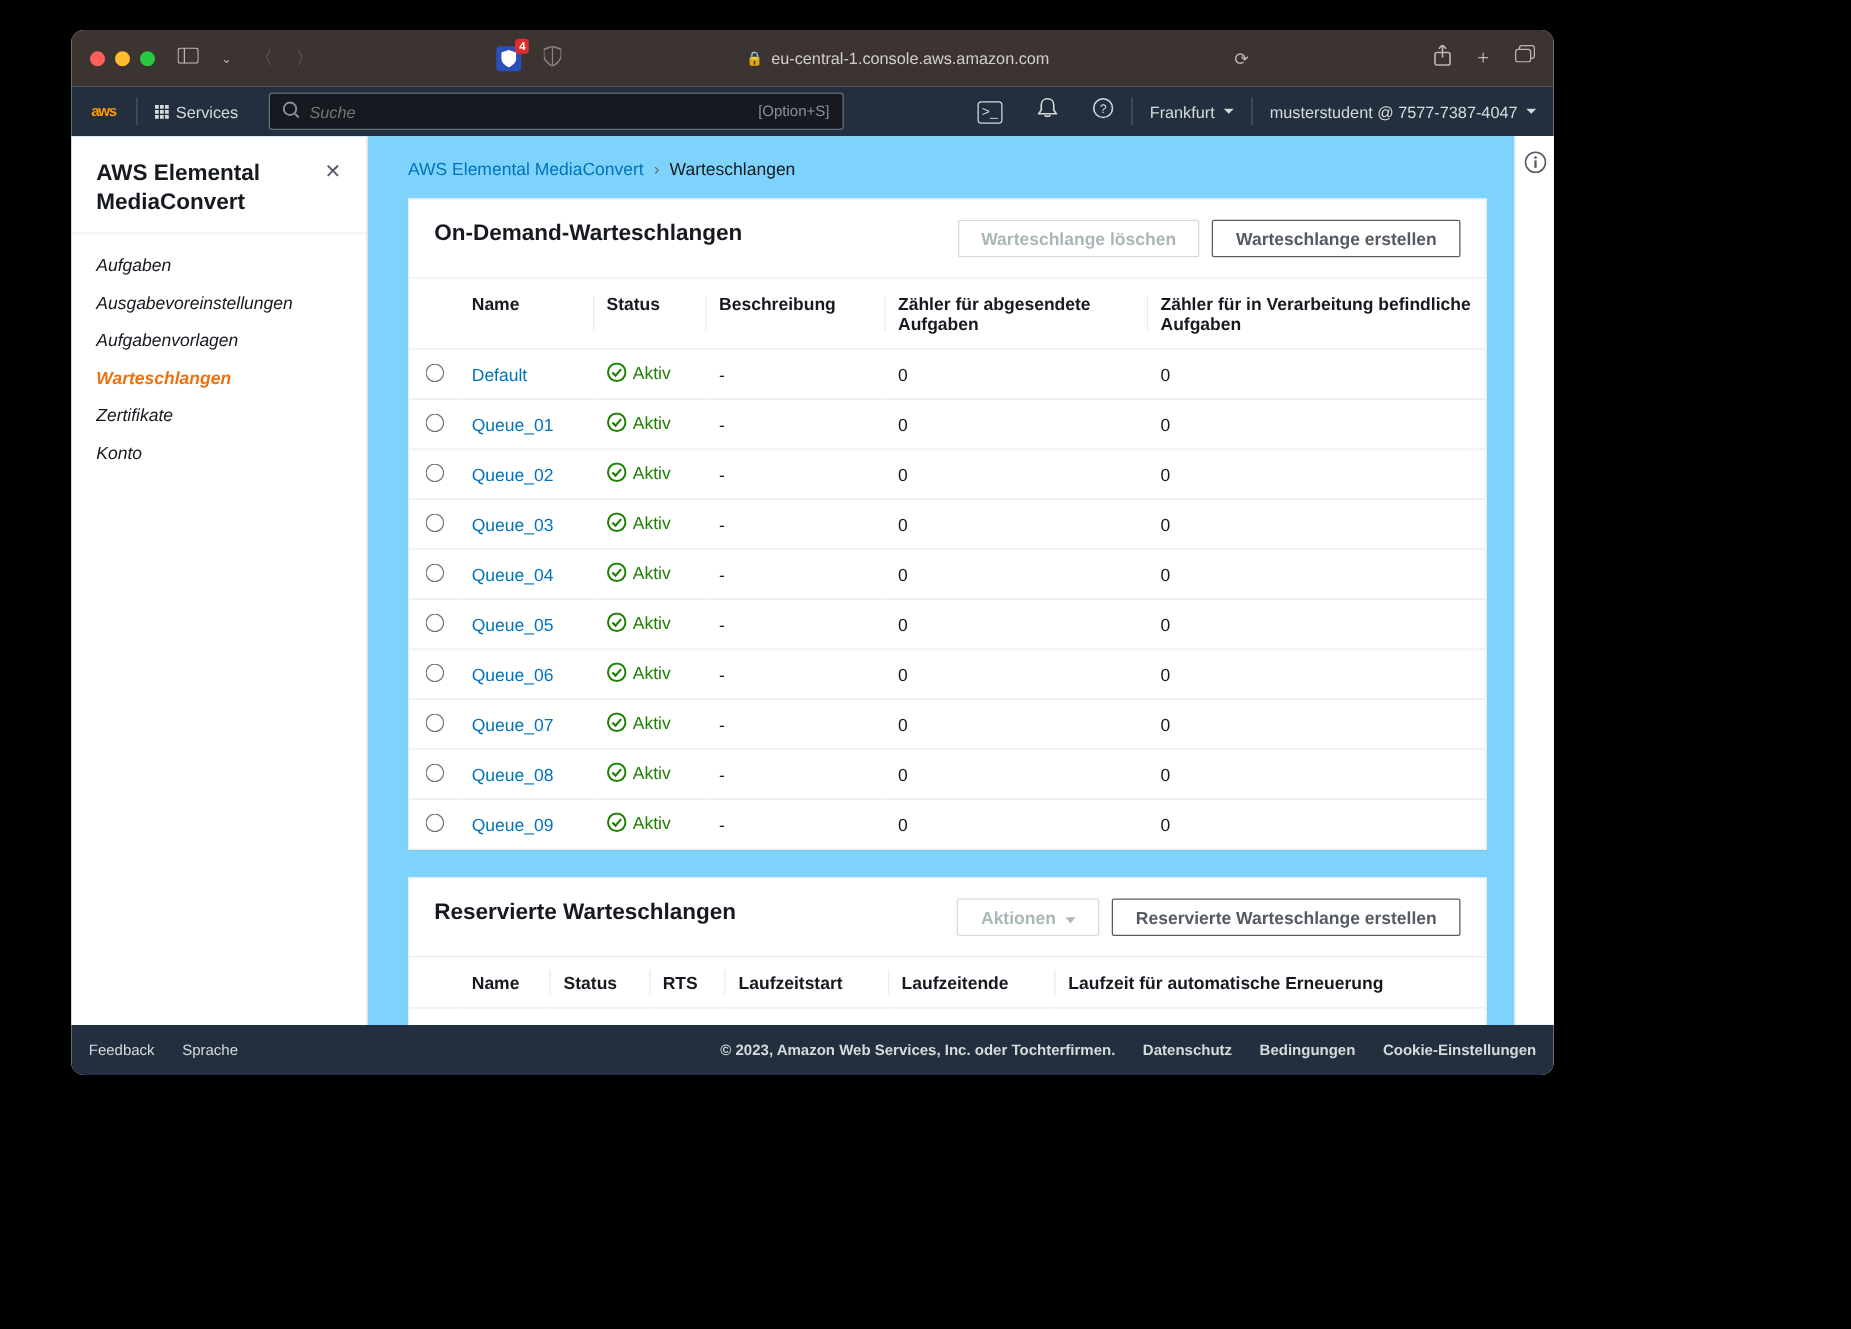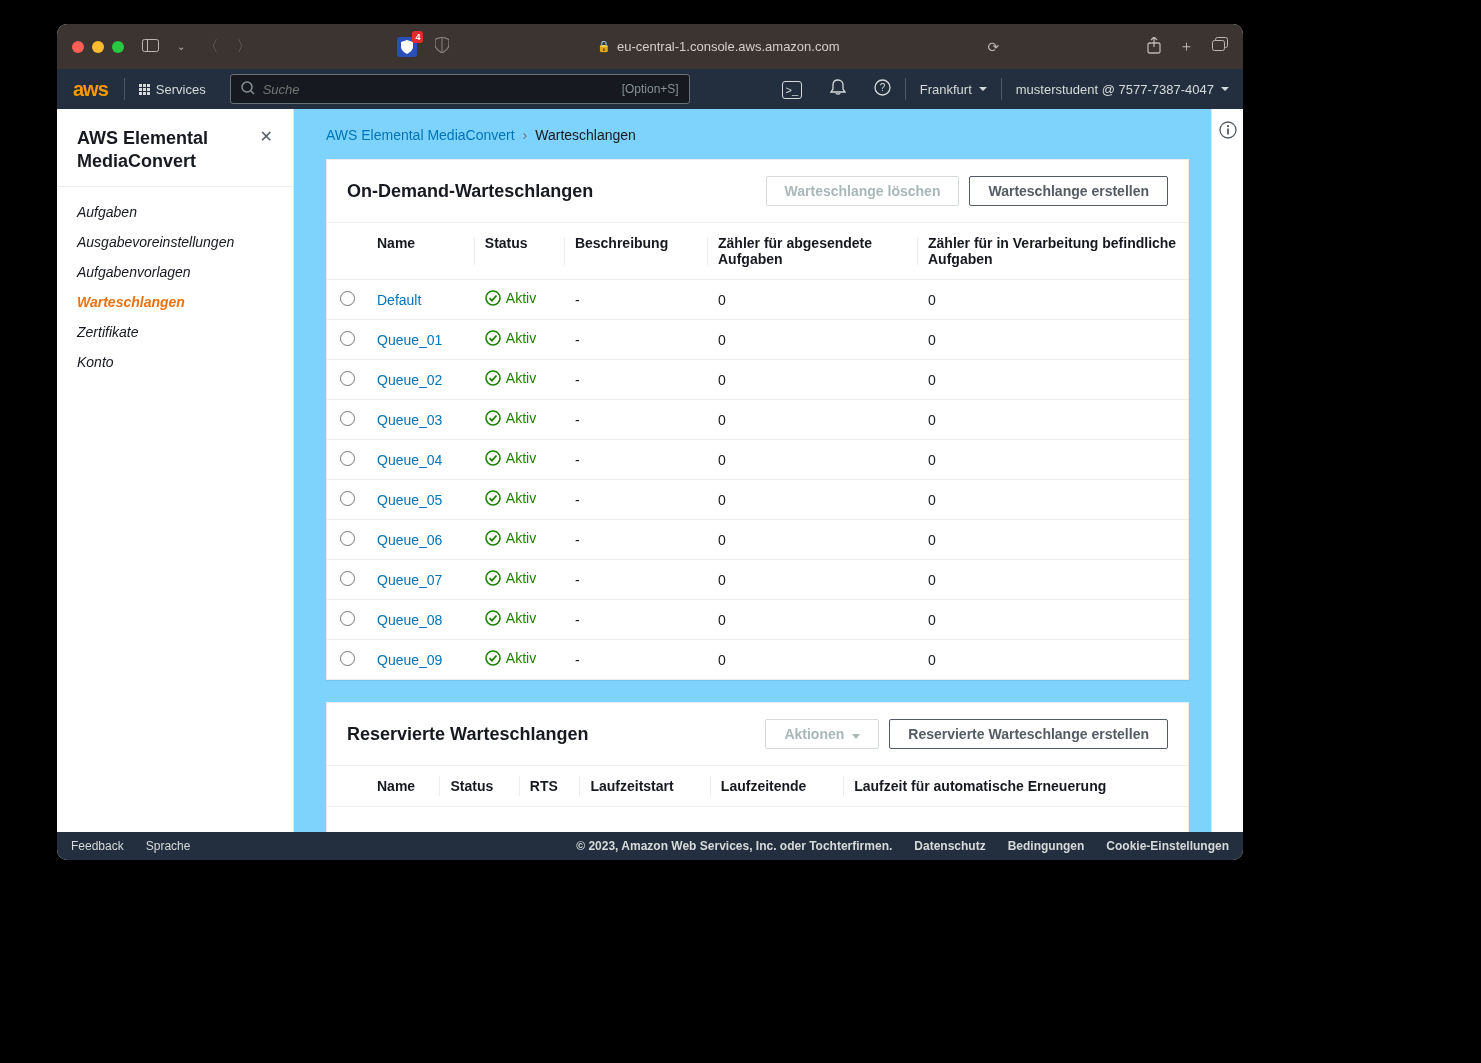--- a/index.html
+++ b/index.html
@@ -12,21 +12,21 @@
 .t-red{background:#ff5f57;}.t-yellow{background:#febc2e;}.t-green{background:#28c840;}
 .mac-tb-icon { color:#bdb7b4; font-size:15px; cursor:pointer;}
 .mac-tb-icon.disabled{color:#6f6865;}
 .mac-url { flex:0 0 auto; margin-left:auto; margin-right:auto; display:flex; align-items:center; gap:6px; color:#d4cfcc; font-size:13px;}
 .mac-url .lock{font-size:11px;}
 .ublock{position:relative;display:inline-flex;align-items:center;justify-content:center;width:20px;height:20px;background:#2b4fb8;border-radius:3px;color:#fff;font-size:12px;font-weight:bold;}
 .ublock .badge-num{position:absolute;top:-6px;right:-6px;background:#e02c2c;color:#fff;font-size:9px;padding:0 3px;border-radius:3px;line-height:12px;}
 .mac-right{margin-left:auto;display:flex;gap:18px;}
 
 .aws-header { height:40px; background:#232f3e; display:flex; align-items:center; color:#d5dbdb; font-size:13px;}
-.aws-logo { color:#ff9900; font-weight:bold; font-size:20px; padding:0 16px; letter-spacing:-1px;}
+.aws-logo { color:#ff9900; font-weight:bold; font-size:12px; padding:0 16px; letter-spacing:-1px;}
 .hdr-divider{width:1px;height:22px;background:#4a5968;}
 .services-btn{display:flex;align-items:center;gap:6px;padding:0 14px;cursor:pointer;}
 .grid-icon{display:inline-grid;grid-template-columns:repeat(3,3px);grid-gap:1px;}
 .grid-icon span{width:3px;height:3px;background:#d5dbdb;}
 .search-box{margin-left:10px;flex:0 0 460px;height:30px;background:#16191f;border:1px solid #687078;border-radius:3px;display:flex;align-items:center;padding:0 10px;color:#95a5a6;}
 .search-box input{background:transparent;border:none;outline:none;color:#d5dbdb;font-style:italic;flex:1;font-size:13px;margin-left:8px;}
 .search-kbd{font-size:12px;color:#879196;}
 .hdr-right{margin-left:auto;display:flex;align-items:center;height:100%;}
 .hdr-icon{padding:0 14px;cursor:pointer;font-size:16px;color:#d5dbdb;}
 .hdr-text{padding:0 14px;cursor:pointer;display:flex;align-items:center;gap:7px;}
@@ -45,42 +45,42 @@
 .main{flex:1;overflow:auto;position:relative;}
 .info-strip{position:absolute;right:0;top:0;width:32px;height:100%;border-left:1px solid #e5e5e5;background:#fff;display:flex;justify-content:center;padding-top:12px;}
 .info-strip .info-icon{color:#545b64;font-size:16px;cursor:pointer;}
 .main-inner{padding:18px 54px 30px 32px;}
 .breadcrumb{font-size:14px;margin-bottom:16px;display:flex;align-items:center;gap:8px;}
 .breadcrumb a{color:#0073bb;text-decoration:none;cursor:pointer;}
 .breadcrumb .chev{color:#687078;}
 .breadcrumb .current{color:#16191f;}
 
 .panel{background:#fff;border:1px solid #eaeded;margin-bottom:22px;box-shadow:0 1px 1px rgba(0,0,0,0.05);}
-.panel-header{padding:16px 20px;display:flex;align-items:center;justify-content:space-between;}
+.panel-header{padding:16px 20px;display:flex;align-items:flex-start;justify-content:space-between;}
 .panel-title{font-size:18px;font-weight:bold;color:#16191f;}
 .panel-actions{display:flex;gap:10px;}
 .btn{padding:6px 18px;font-size:14px;border-radius:2px;border:1px solid #545b64;background:#fff;cursor:pointer;font-weight:bold;color:#545b64;}
 .btn:disabled,.btn.disabled{color:#aab7b8;border-color:#d5dbdb;cursor:default;}
 .btn.dropdown::after{content:"";display:inline-block;margin-left:8px;width:0;height:0;border-left:4px solid transparent;border-right:4px solid transparent;border-top:5px solid currentColor;}
 
 table{width:100%;border-collapse:collapse;font-size:14px;}
 thead th{text-align:left;padding:12px 10px;color:#16191f;font-weight:bold;border-top:1px solid #eaeded;border-bottom:1px solid #eaeded;vertical-align:top;position:relative;}
 thead th::after{content:"";position:absolute;right:0;top:25%;height:50%;width:1px;background:#eaeded;}
 thead th:last-child::after,thead th:first-child::after{display:none;}
 tbody td{padding:10px 10px;border-bottom:1px solid #eaeded;color:#16191f;}
 tbody tr:last-child td{border-bottom:none;}
 .radio-cell{width:40px;text-align:center;}
 input[type=radio]{width:15px;height:15px;cursor:pointer;}
 .link{color:#0073bb;cursor:pointer;}
 .status-ok{color:#1d8102;font-weight:normal;display:inline-flex;align-items:center;gap:5px;}
 .status-ok svg{width:16px;height:16px;}
 
 .reserved-body{padding:12px 20px 24px;}
 
-.aws-footer{height:28px;background:#232f3e;color:#d5dbdb;font-size:12px;display:flex;align-items:center;padding:0 14px;gap:22px;}
+.aws-footer{height:40px;background:#232f3e;color:#d5dbdb;font-size:12px;display:flex;align-items:center;padding:0 14px;gap:22px;}
 .aws-footer .fr{margin-left:auto;display:flex;gap:22px;font-weight:bold;}
 .aws-footer span{cursor:pointer;}
 
 .shield-icon{color:#8a827f;font-size:15px;}
 .reload-icon{color:#bdb7b4;font-size:14px;}
 .cloud-icon{border:1px solid #d5dbdb;border-radius:3px;width:20px;height:18px;display:inline-flex;align-items:center;justify-content:center;font-size:11px;}
 </style>
 </head>
 <body>
 

